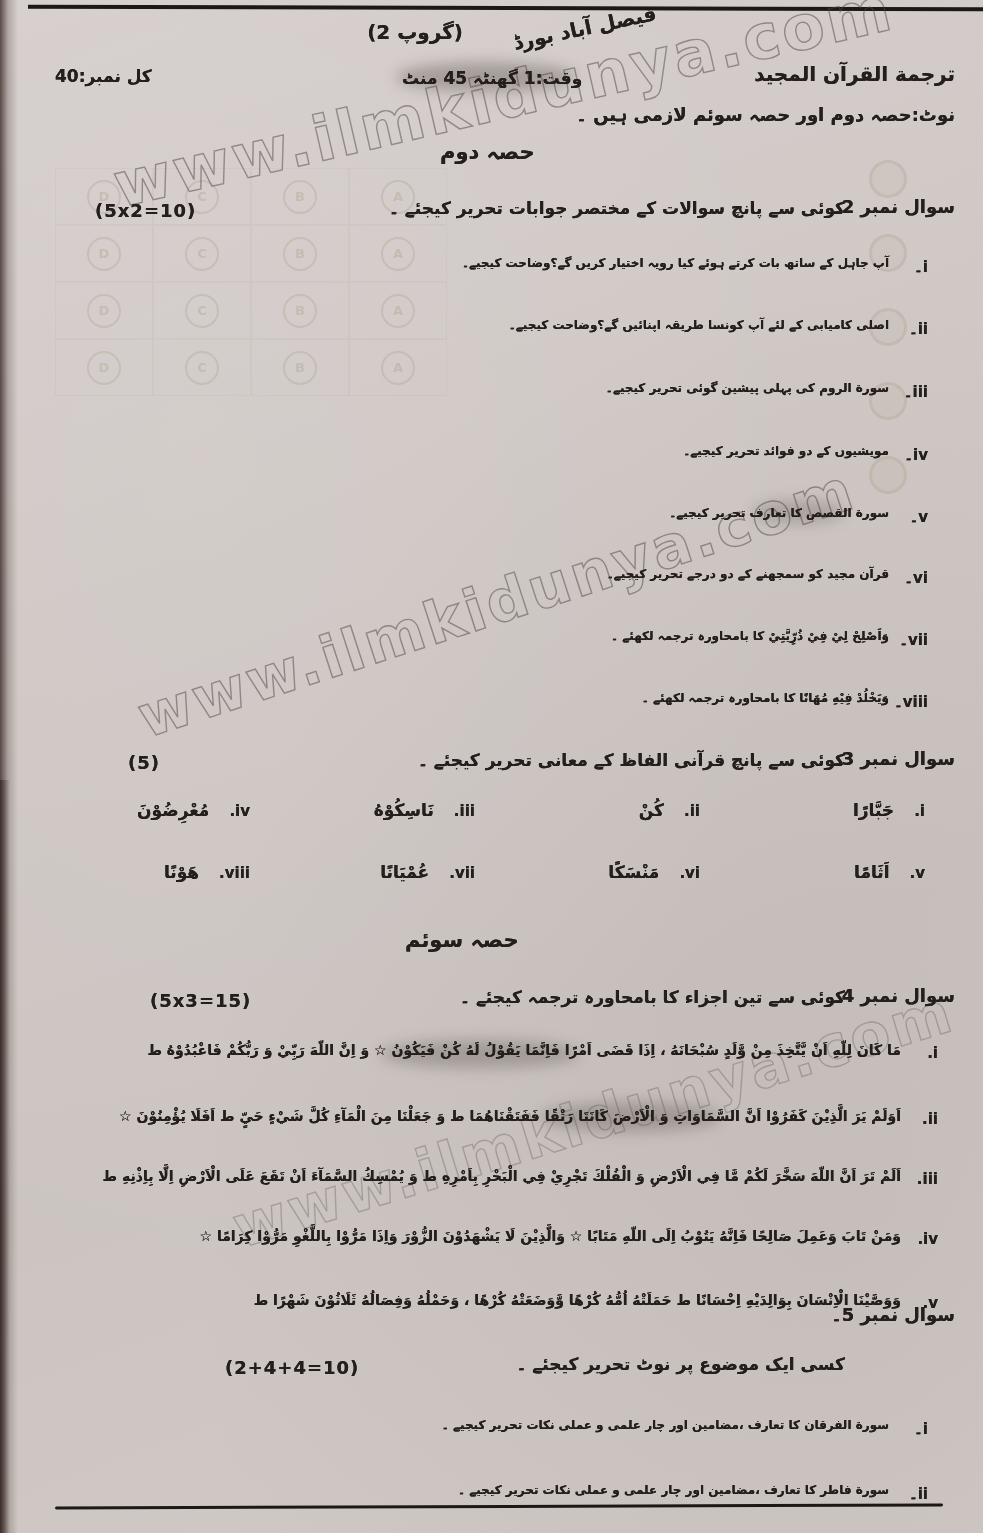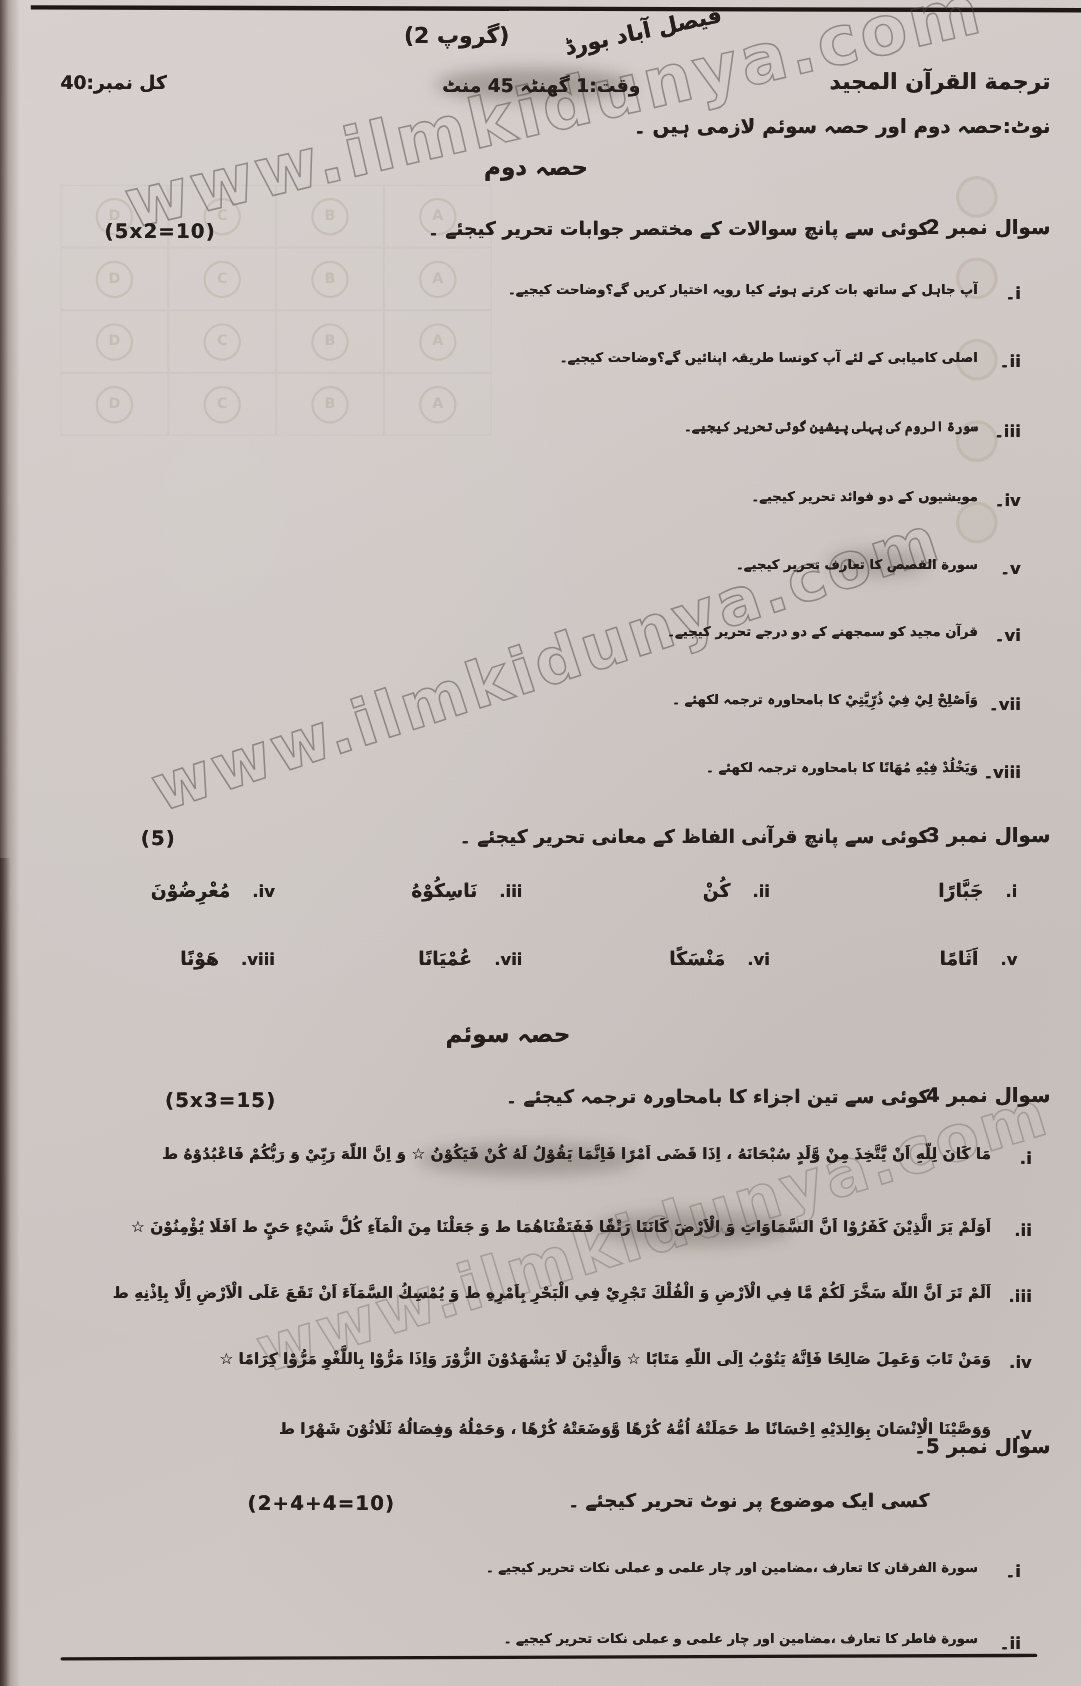--- a/index.html
+++ b/index.html
@@ -147,21 +147,21 @@
   <div class="abs q-text rtl txt" style="top:198px;">کوئی سے پانچ سوالات کے مختصر جوابات تحریر کیجئے ۔</div>
   <div class="abs marks ltr txt" style="top:200px;left:95px;">(5x2=10)</div>
 
   <div class="abs item-num rtl txt" style="top:258px;">i۔</div>
   <div class="abs item-text rtl txt" style="top:256px;">آپ جاہل کے ساتھ بات کرتے ہوئے کیا رویہ اختیار کریں گے؟وضاحت کیجیے۔</div>
 
   <div class="abs item-num rtl txt" style="top:320px;">ii۔</div>
   <div class="abs item-text rtl txt" style="top:318px;">اصلی کامیابی کے لئے آپ کونسا طریقہ اپنائیں گے؟وضاحت کیجیے۔</div>
 
   <div class="abs item-num rtl txt" style="top:383px;">iii۔</div>
-  <div class="abs item-text rtl txt" style="top:381px;font-family:Liberation Serif, serif;">سورة الروم کی پہلی پیشین گوئی تحریر کیجیے۔</div>
+  <div class="abs item-text rtl txt" style="top:381px;">سورة الروم کی پہلی پیشین گوئی تحریر کیجیے۔</div>
 
   <div class="abs item-num rtl txt" style="top:446px;">iv۔</div>
   <div class="abs item-text rtl txt" style="top:444px;">مویشیوں کے دو فوائد تحریر کیجیے۔</div>
 
   <div class="abs item-num rtl txt" style="top:508px;">v۔</div>
   <div class="abs item-text rtl txt" style="top:506px;">سورة القصص کا تعارف تحریر کیجیے۔</div>
 
   <div class="abs item-num rtl txt" style="top:569px;">vi۔</div>
   <div class="abs item-text rtl txt" style="top:567px;">قرآن مجید کو سمجھنے کے دو درجے تحریر کیجیے۔</div>
 

